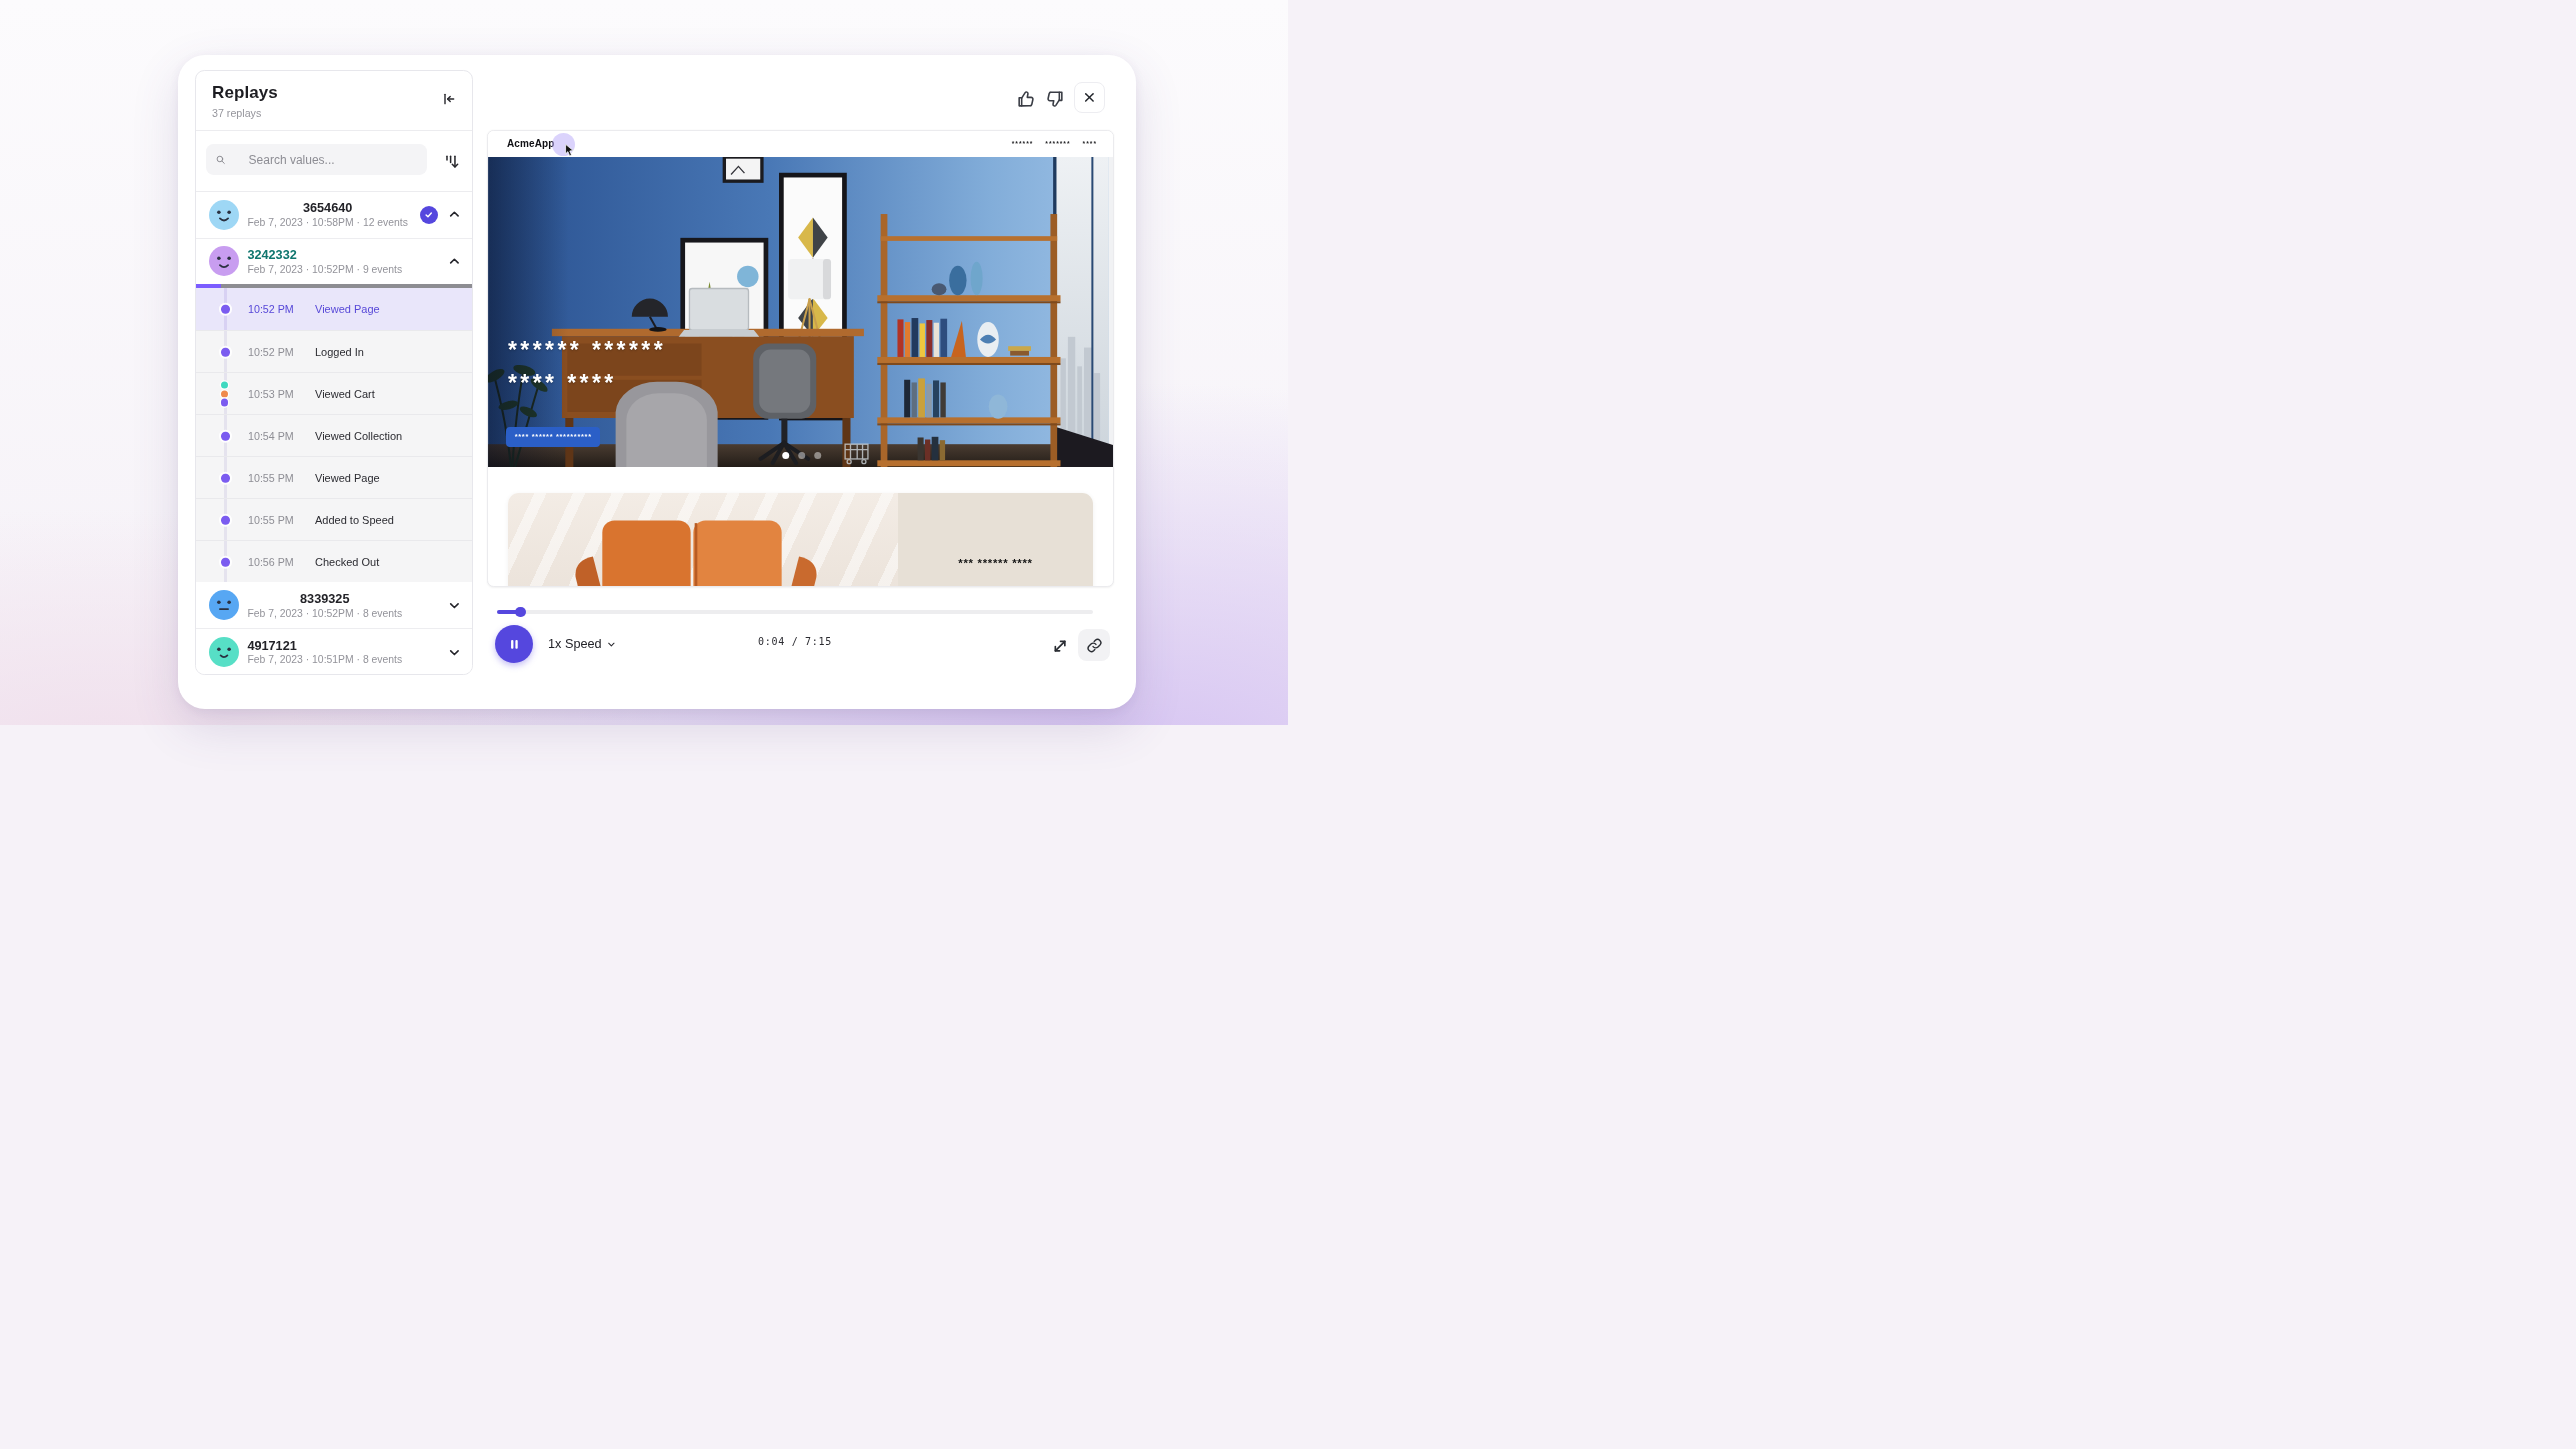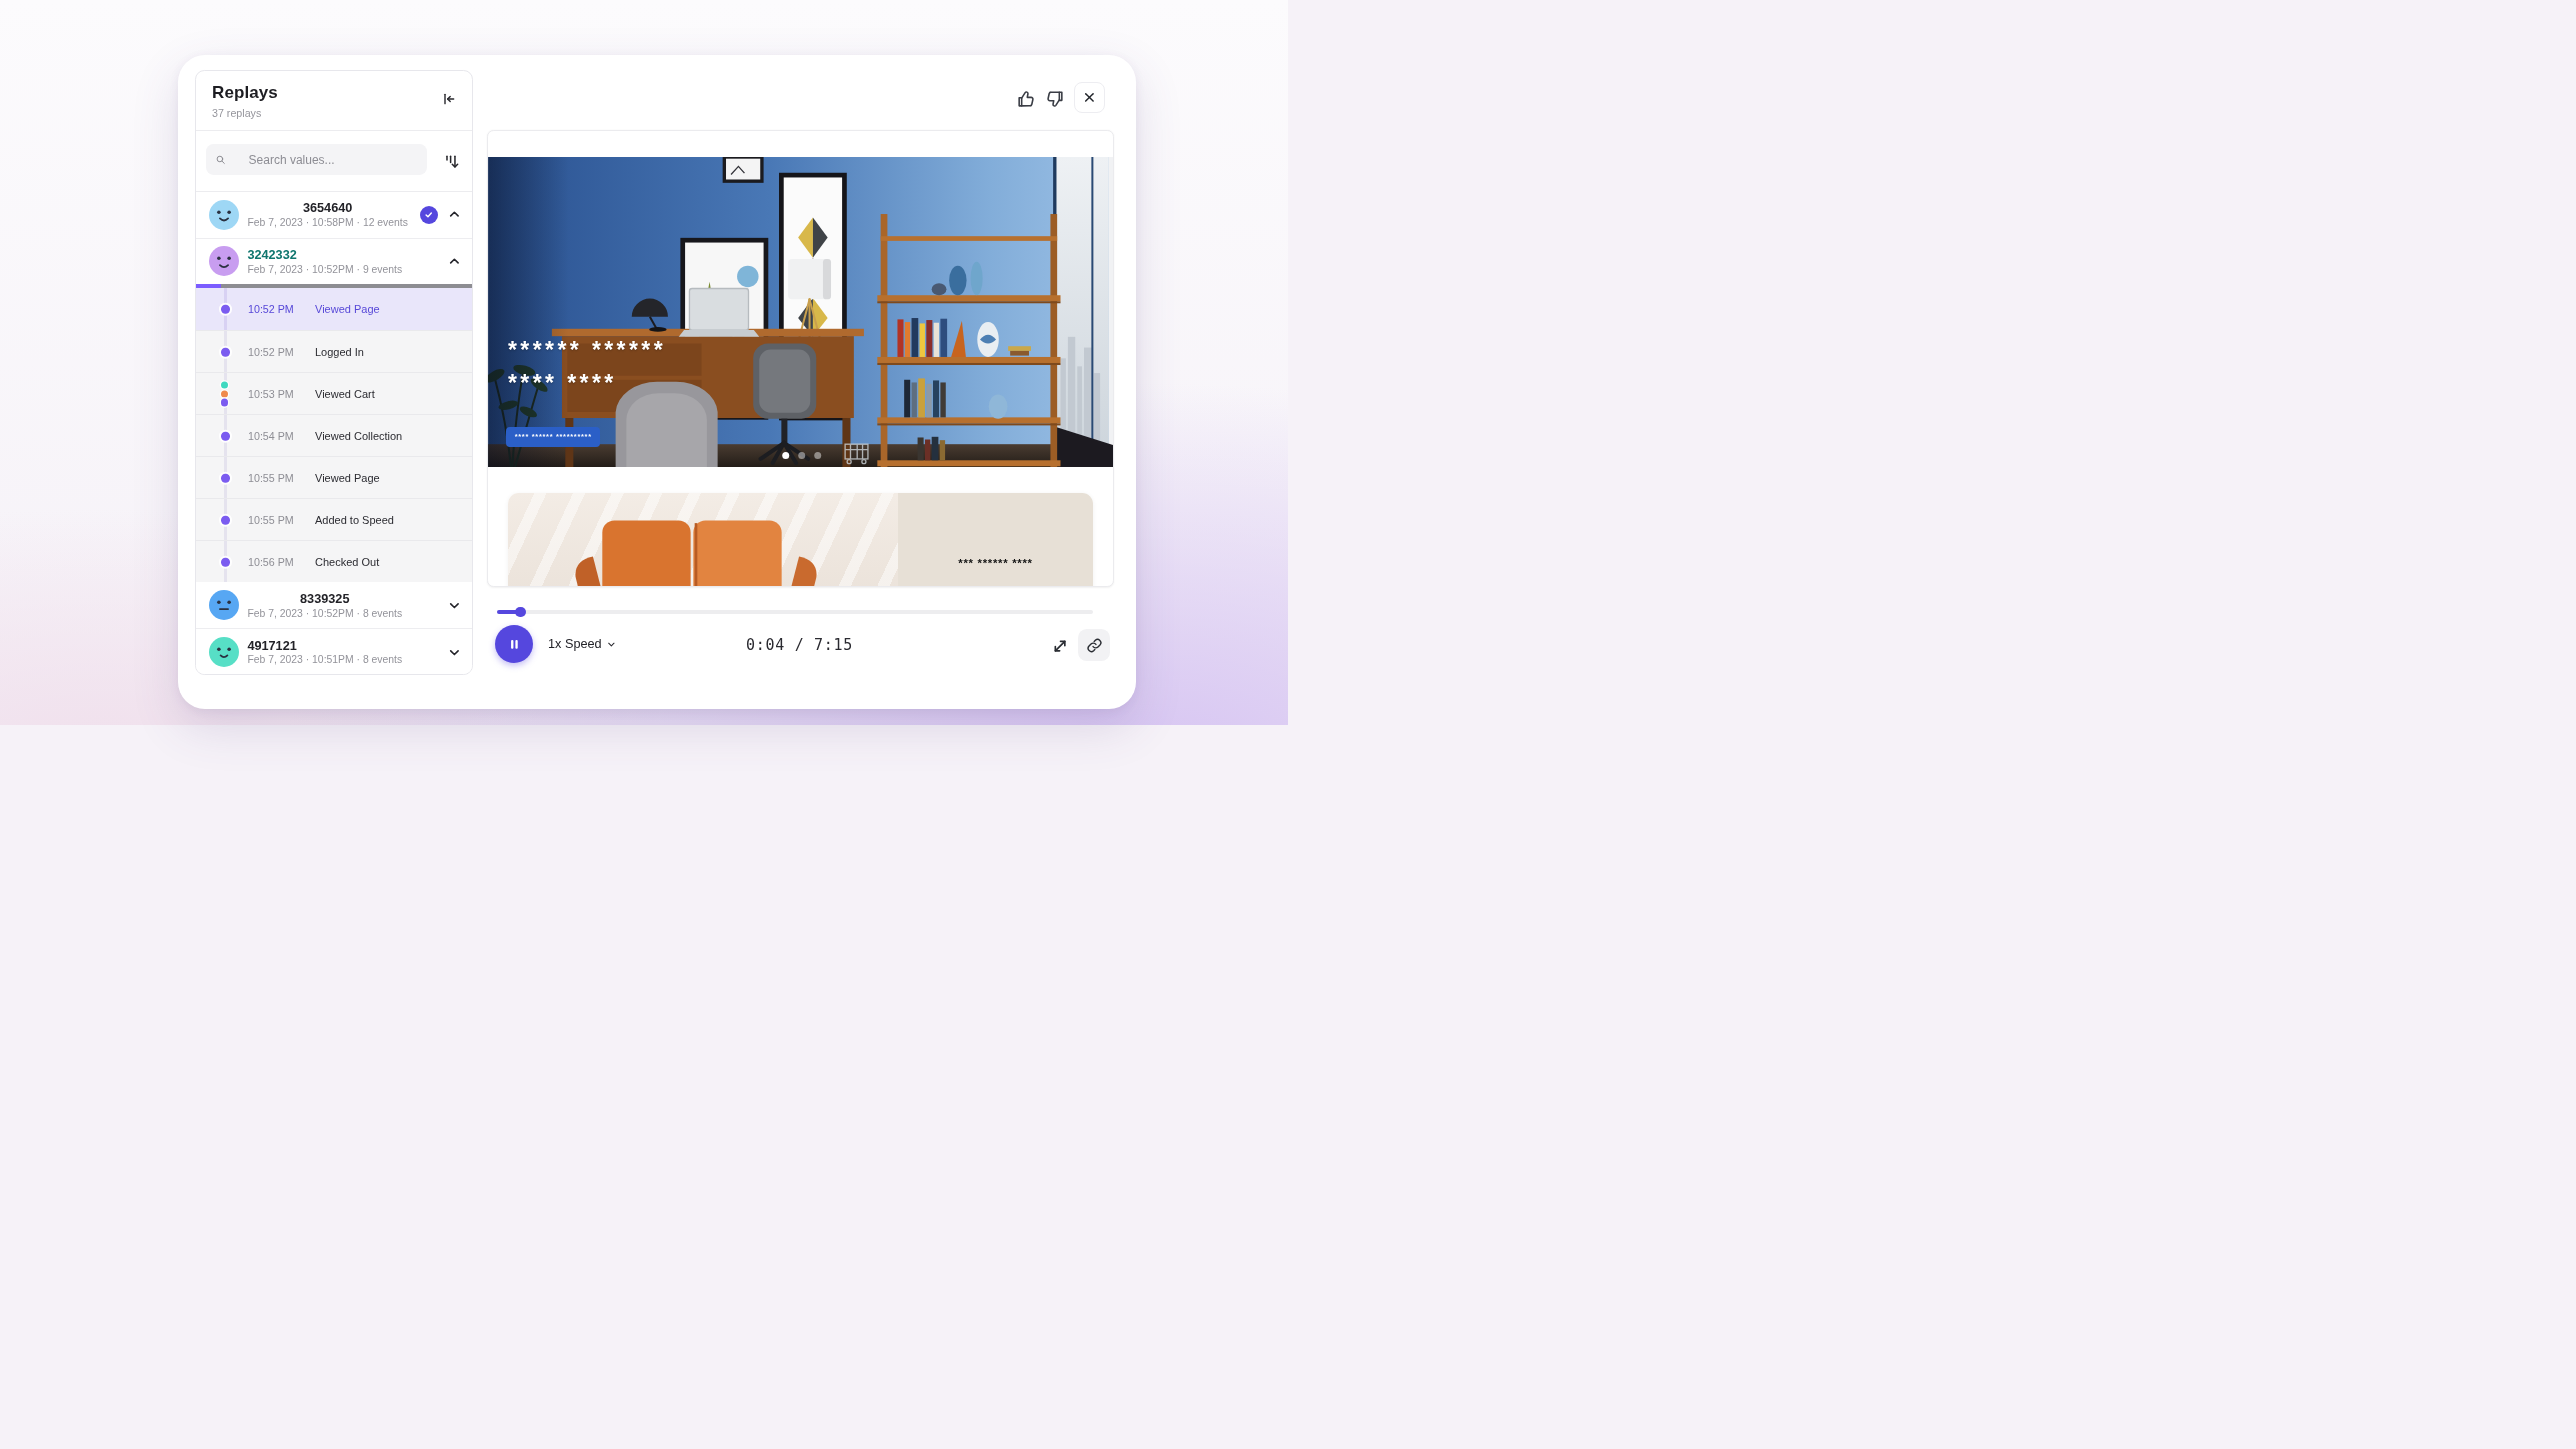--- a/index.html
+++ b/index.html
@@ -117,22 +117,22 @@
   
   .seekbar { position:absolute; left:319px; top:555px; width:596px; height:4px; background:#ededef; border-radius:2px; }
   .seek-fill { position:absolute; left:0; top:0; height:4px; background:var(--accent); border-radius:2px; }
   .seek-knob { position:absolute; top:-3.4px; width:10.7px; height:10.7px; border-radius:50%; background:var(--accent); }
   .pause-btn { position:absolute; left:317px; top:570px; width:38px; height:38px; border-radius:50%;
     background:var(--accent); border:none; cursor:pointer; display:flex; align-items:center; justify-content:center;
     box-shadow:0 2.7px 6.7px rgba(86,70,224,.35); }
   .speed-ctl { position:absolute; left:370px; top:579px; height:20px; display:flex; align-items:center; gap:4.7px;
     background:none; border:none; cursor:pointer; }
   .speed-ctl .lbl { font-size:12.7px; color:#232329; font-weight:500; }
-  .time-display { position:absolute; left:564px; top:581px; width:115px; text-align:center;
-    font-family:"DejaVu Sans Mono", monospace; font-size:15px; color:#2a2a30; letter-spacing:0.7px; white-space:nowrap; }
+  .time-display { position:absolute; left:539px; top:581px; width:115px; text-align:right;
+    font-family:"DejaVu Sans Mono", monospace; font-size:10px; color:#2a2a30; letter-spacing:0.7px; white-space:nowrap; }
   .expand-btn { position:absolute; left:869px; top:578px; width:23px; height:23px; }
   .link-btn { position:absolute; left:900px; top:574px; width:32px; height:32px;
     border:none; border-radius:8.7px; background:#f2f2f4; }
   svg { display:block; }
 </style>
 </head>
 <body>
 
 <div class="page">
   <div class="app-card">
@@ -350,20 +350,32 @@
     <button class="close-btn icon-btn">
       <svg width="14.8" height="14.8" viewBox="0 0 24 24" style="margin:auto">
         <g stroke="#22252b" stroke-width="2.4" stroke-linecap="round">
           <path d="M6 6 18 18"></path>
             <path d="M18 6 6 18"></path>
         </g>
       </svg>
     </button>
 
     <div class="stage">
+      <div class="topbar">
+        <span class="brand">AcmeApp</span>
+        <div class="cursor-halo"></div>
+        <svg class="cursor-glyph" width="11.4" height="12.7" viewBox="0 0 12 17">
+          <path d="M0.5 0.5 V13.2 L3.6 10.2 L5.9 15.7 L8.4 14.6 L6.1 9.3 L10.7 8.8 Z" fill="#111" stroke="#fff" stroke-width="1"></path>
+        </svg>
+        <div class="masked-nav" id="masked-nav">
+            <span>******</span>
+            <span>*******</span>
+            <span>****</span>
+          </div>
+      </div>
 
       <div class="hero">
         <svg class="scene" width="627" height="310" viewBox="0 0 934 462">
           <defs>
             <linearGradient id="wall" x1="0" y1="0" x2="1" y2="0">
               <stop offset="0" stop-color="#29508f"></stop>
                 <stop offset=".45" stop-color="#4978b6"></stop>
               <stop offset=".8" stop-color="#82add9"></stop>
                 <stop offset="1" stop-color="#9dc1e6"></stop>
             </linearGradient>

